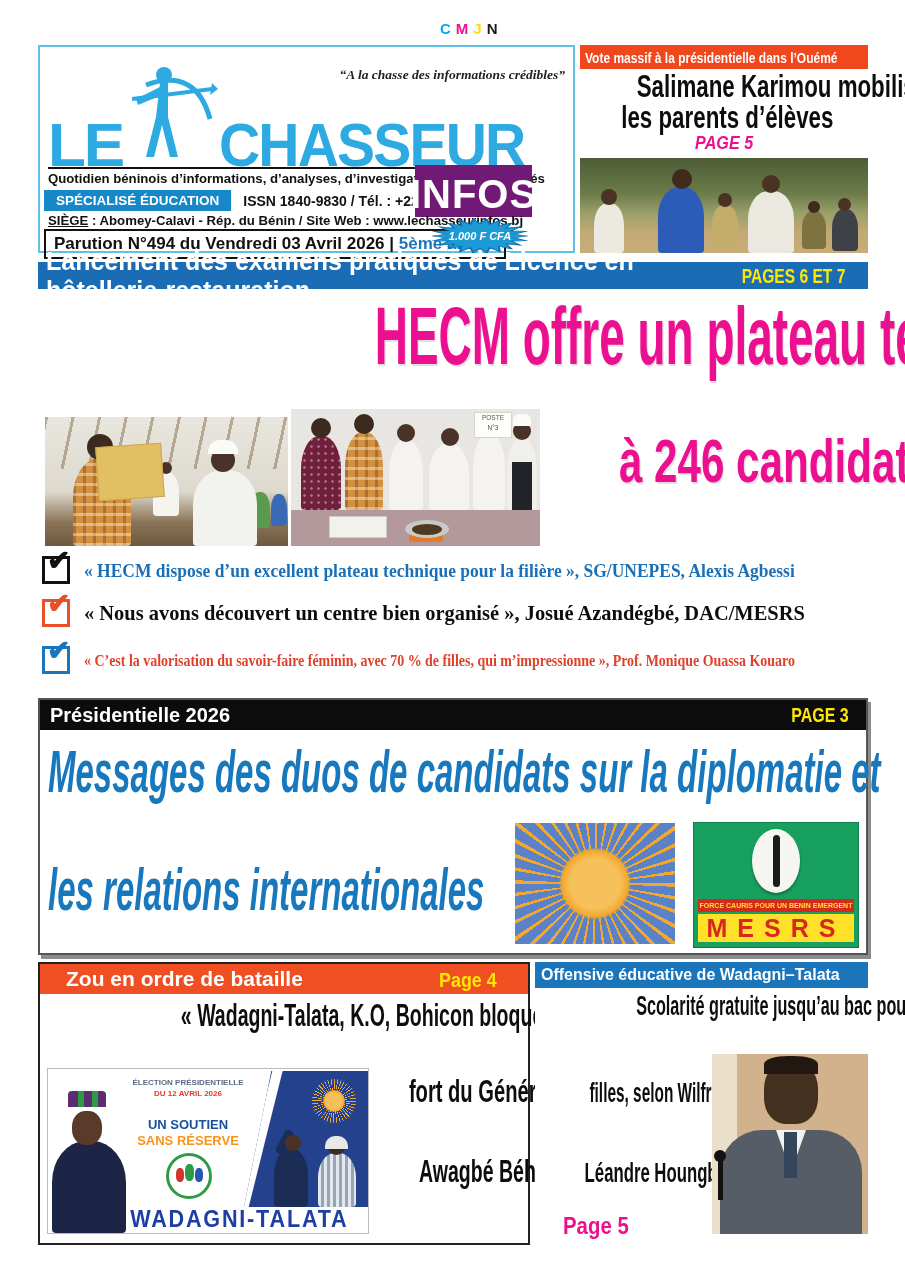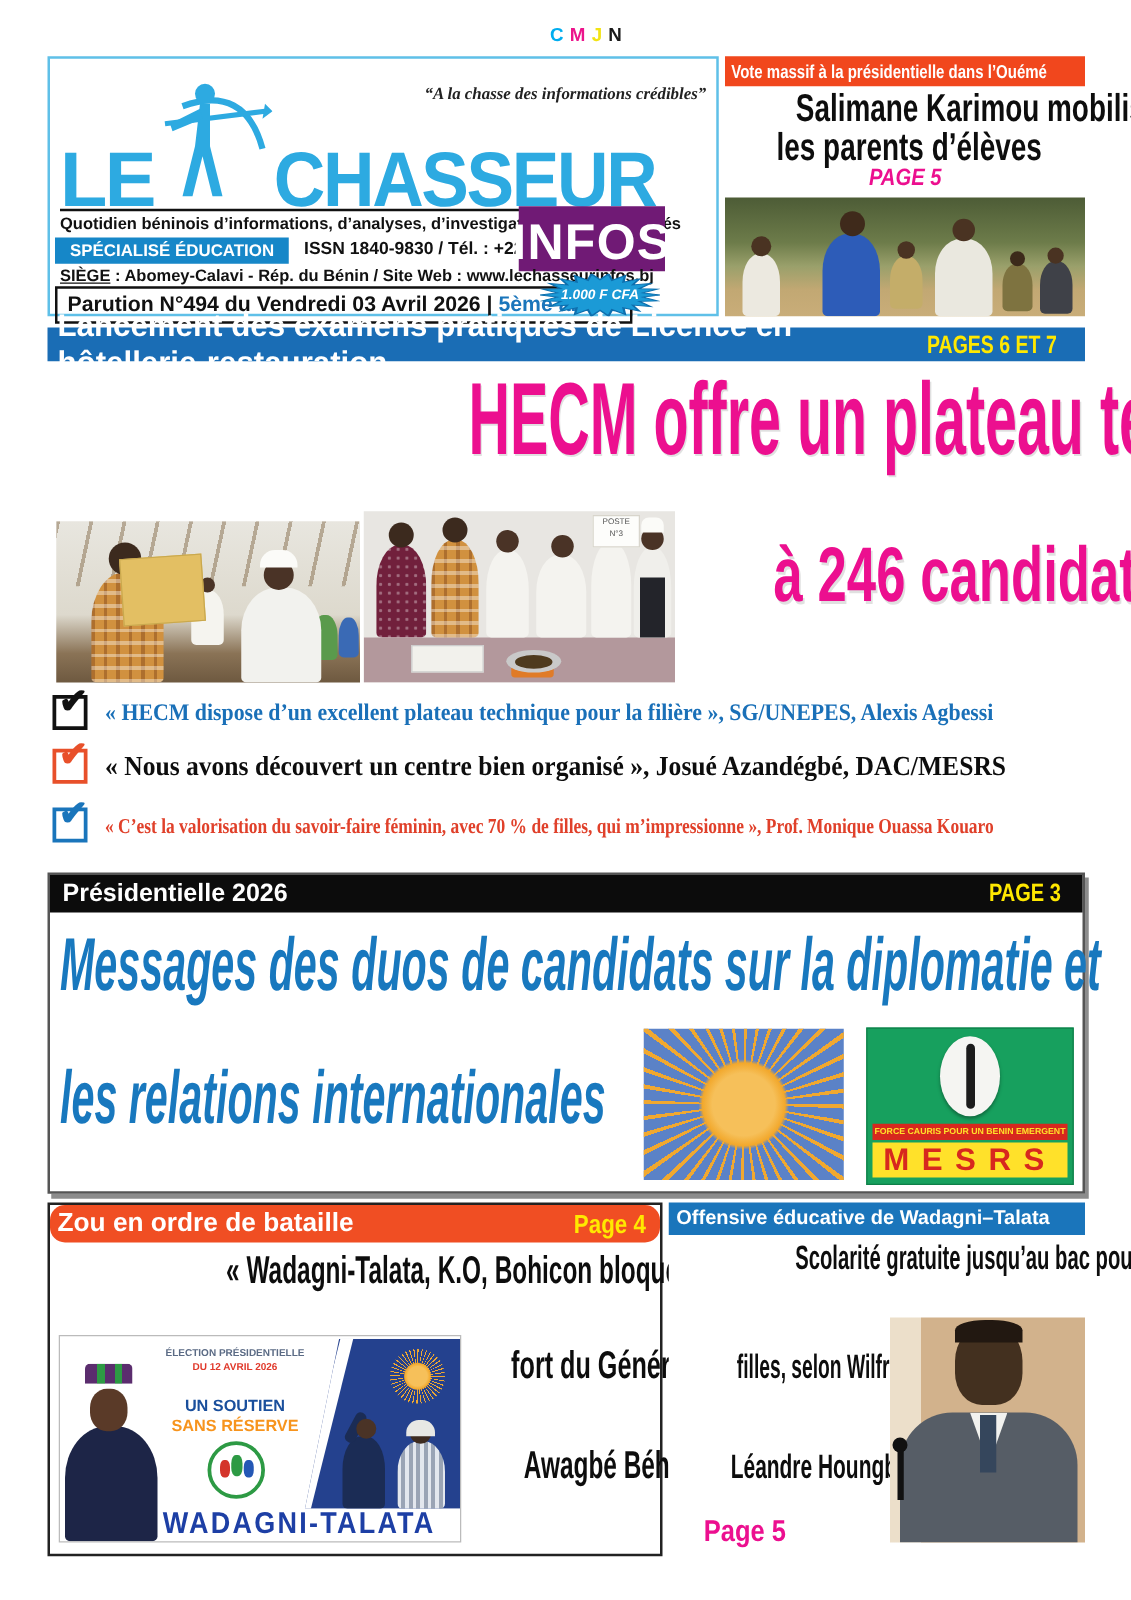--- a/index.html
+++ b/index.html
@@ -55,21 +55,21 @@
           <path d="M34 24 L30 58 L20 98 L28 98 L36 66 L44 98 L52 98 L42 58 L42 24 Z" fill="#2daae1"></path>
           <path d="M34 28 L10 40 L12 46 L36 36 Z" fill="#2daae1"></path>
         </svg>
       </span>
       <span style="margin-left:96px;font-size:62px;font-weight:bold;color:#2daae1;line-height:.9;letter-spacing:-2px;transform:scaleX(.92);transform-origin:left;" class="nw">CHASSEUR</span>
     </div>
 
     <div class="abs" style="left:8px;top:120px;width:400px;border-top:2.5px solid #111;"></div>
     <div class="abs" style="left:8px;top:124px;font-size:13.2px;font-weight:bold;color:#111;">Quotidien béninois d’informations, d’analyses, d’investigations et de publicités</div>
 
-    <div class="abs" style="left:4px;top:143px;display:flex;gap:12px;">
+    <div class="abs" style="left:4px;top:143px;display:flex;align-items:center;gap:12px;">
       <span style="background:#1687c8;color:#fff;font-weight:bold;font-size:13.5px;padding:3px 12px;">SPÉCIALISÉ ÉDUCATION</span>
       <span style="font-weight:bold;font-size:14px;color:#111;">ISSN 1840-9830 / Tél. : +229 01 97 31 16 28</span>
     </div>
 
     <div class="abs" style="left:375px;top:118px;width:117px;height:52px;background:#701a75;display:flex;align-items:flex-end;justify-content:center;">
       <span style="color:#fff;font-weight:bold;font-size:40px;letter-spacing:1px;">INFOS</span>
     </div>
 
     <div class="abs" style="left:8px;top:166px;font-size:13.2px;font-weight:bold;color:#111;">
       <span style="text-decoration:underline;">SIÈGE</span><span> : Abomey-Calavi - Rép. du Bénin / Site Web : www.lechasseurinfos.bj</span>
@@ -185,36 +185,36 @@
   </div>
 
   <div class="abs" style="left:38px;top:698px;width:830px;height:257px;border:2px solid #555;box-sizing:border-box;box-shadow:3px 4px 0 rgba(0,0,0,.45);background:#fff;">
     <div class="bar" style="height:30px;background:#0c0c0c;padding:0 10px;">
       <span style="font-size:20px;">Présidentielle 2026</span>
       <span class="hl pgref sxc" style="font-size:20px;transform:scaleX(.8);">PAGE 3</span>
     </div>
     <div class="abs" style="left:8px;top:42px;">
       <span class="hl sxl" style="font-size:60px;font-style:italic;color:#1878be;transform:scaleX(.55);">Messages des duos de candidats sur la diplomatie et</span>
     </div>
-    <div class="abs" style="left:8px;top:148px;">
+    <div class="abs" style="left:8px;top:160px;">
       <span class="hl sxl" style="font-size:60px;font-style:italic;color:#1878be;transform:scaleX(.55);">les relations internationales</span>
     </div>
 
     <div class="abs sunburst" style="left:475px;top:123px;width:160px;height:121px;background-color:#5b82c7;"></div>
 
     <div class="abs" style="left:653px;top:122px;width:166px;height:126px;background:#17a05e;border:1px solid #0e7f48;box-sizing:border-box;">
       <div class="abs" style="left:58px;top:6px;width:48px;height:64px;background:#f5f5f2;border-radius:50%;box-shadow:0 2px 3px rgba(0,0,0,.35);"></div>
       <div class="abs" style="left:79px;top:12px;width:7px;height:52px;background:#1c1c1c;border-radius:4px;"></div>
       <div class="abs ctr" style="left:4px;top:76px;width:156px;height:13px;background:#d7281e;color:#ffe12a;font-weight:bold;font-size:7px;line-height:13px;white-space:nowrap;overflow:hidden;">FORCE CAURIS POUR UN BENIN EMERGENT</div>
       <div class="abs ctr" style="left:4px;top:91px;width:156px;height:28px;background:#ffe12a;color:#d7281e;font-weight:bold;font-size:25px;line-height:28px;letter-spacing:10px;">MESRS</div>
     </div>
   </div>
 
   <div class="abs" style="left:38px;top:962px;width:492px;height:283px;border:2.5px solid #222;box-sizing:border-box;background:#fff;">
-    <div class="bar" style="height:30px;background:#f04e23;padding:0 6px;border-radius:12px;">
+    <div class="bar" style="height:30px;background:#f04e23;padding:0 26px;">
       <span style="font-size:21px;">Zou en ordre de bataille</span>
       <span class="hl pgref sxc" style="font-size:21px;transform:scaleX(.85);">Page 4</span>
     </div>
     <div class="ctr" style="margin-top:6px;">
       <span class="hl sxc" style="font-size:31px;color:#0d0d0d;transform:scaleX(.63);">« Wadagni-Talata, K.O, Bohicon bloqué » : message</span>
     </div>
 
     <div class="photo" style="left:7px;top:104px;width:322px;height:166px;background:#fff;border:1px solid #bbb;box-sizing:border-box;">
       <div class="fig" style="left:4px;bottom:0;width:74px;height:92px;background:#1d2547;"></div>
       <div class="hd" style="left:24px;bottom:88px;width:30px;height:34px;background:#5a3a28;border-radius:45%;"></div>

